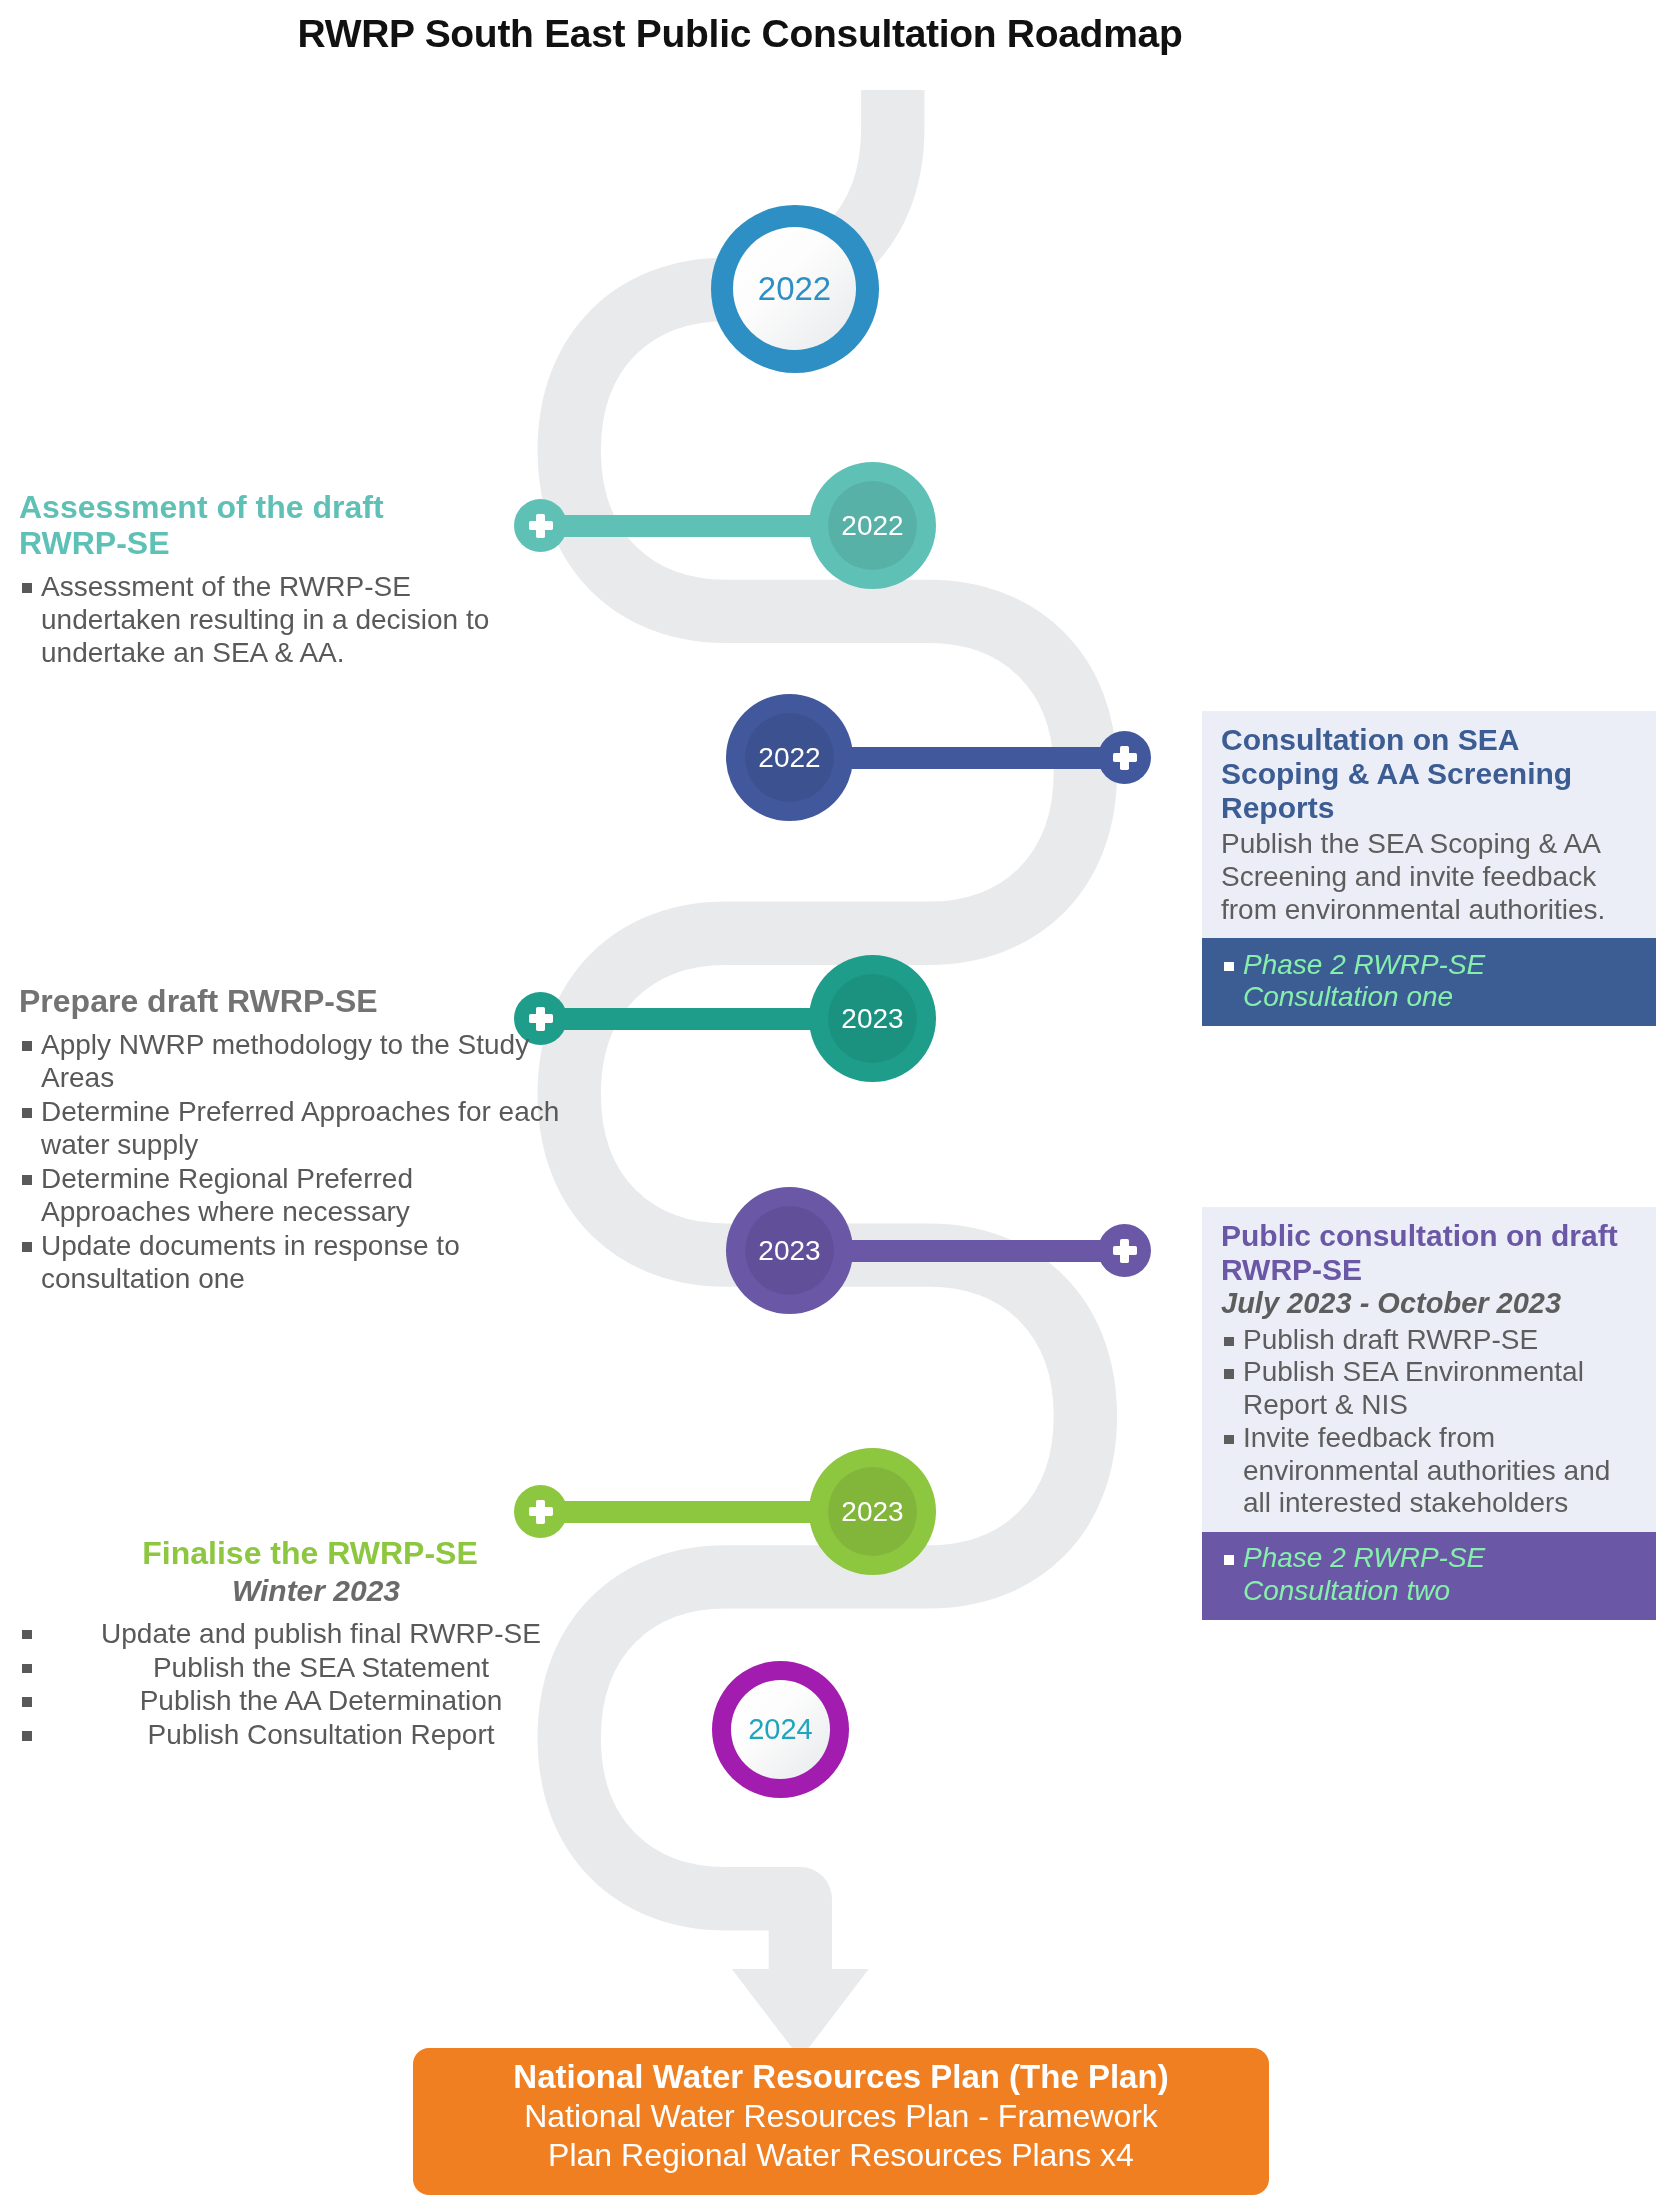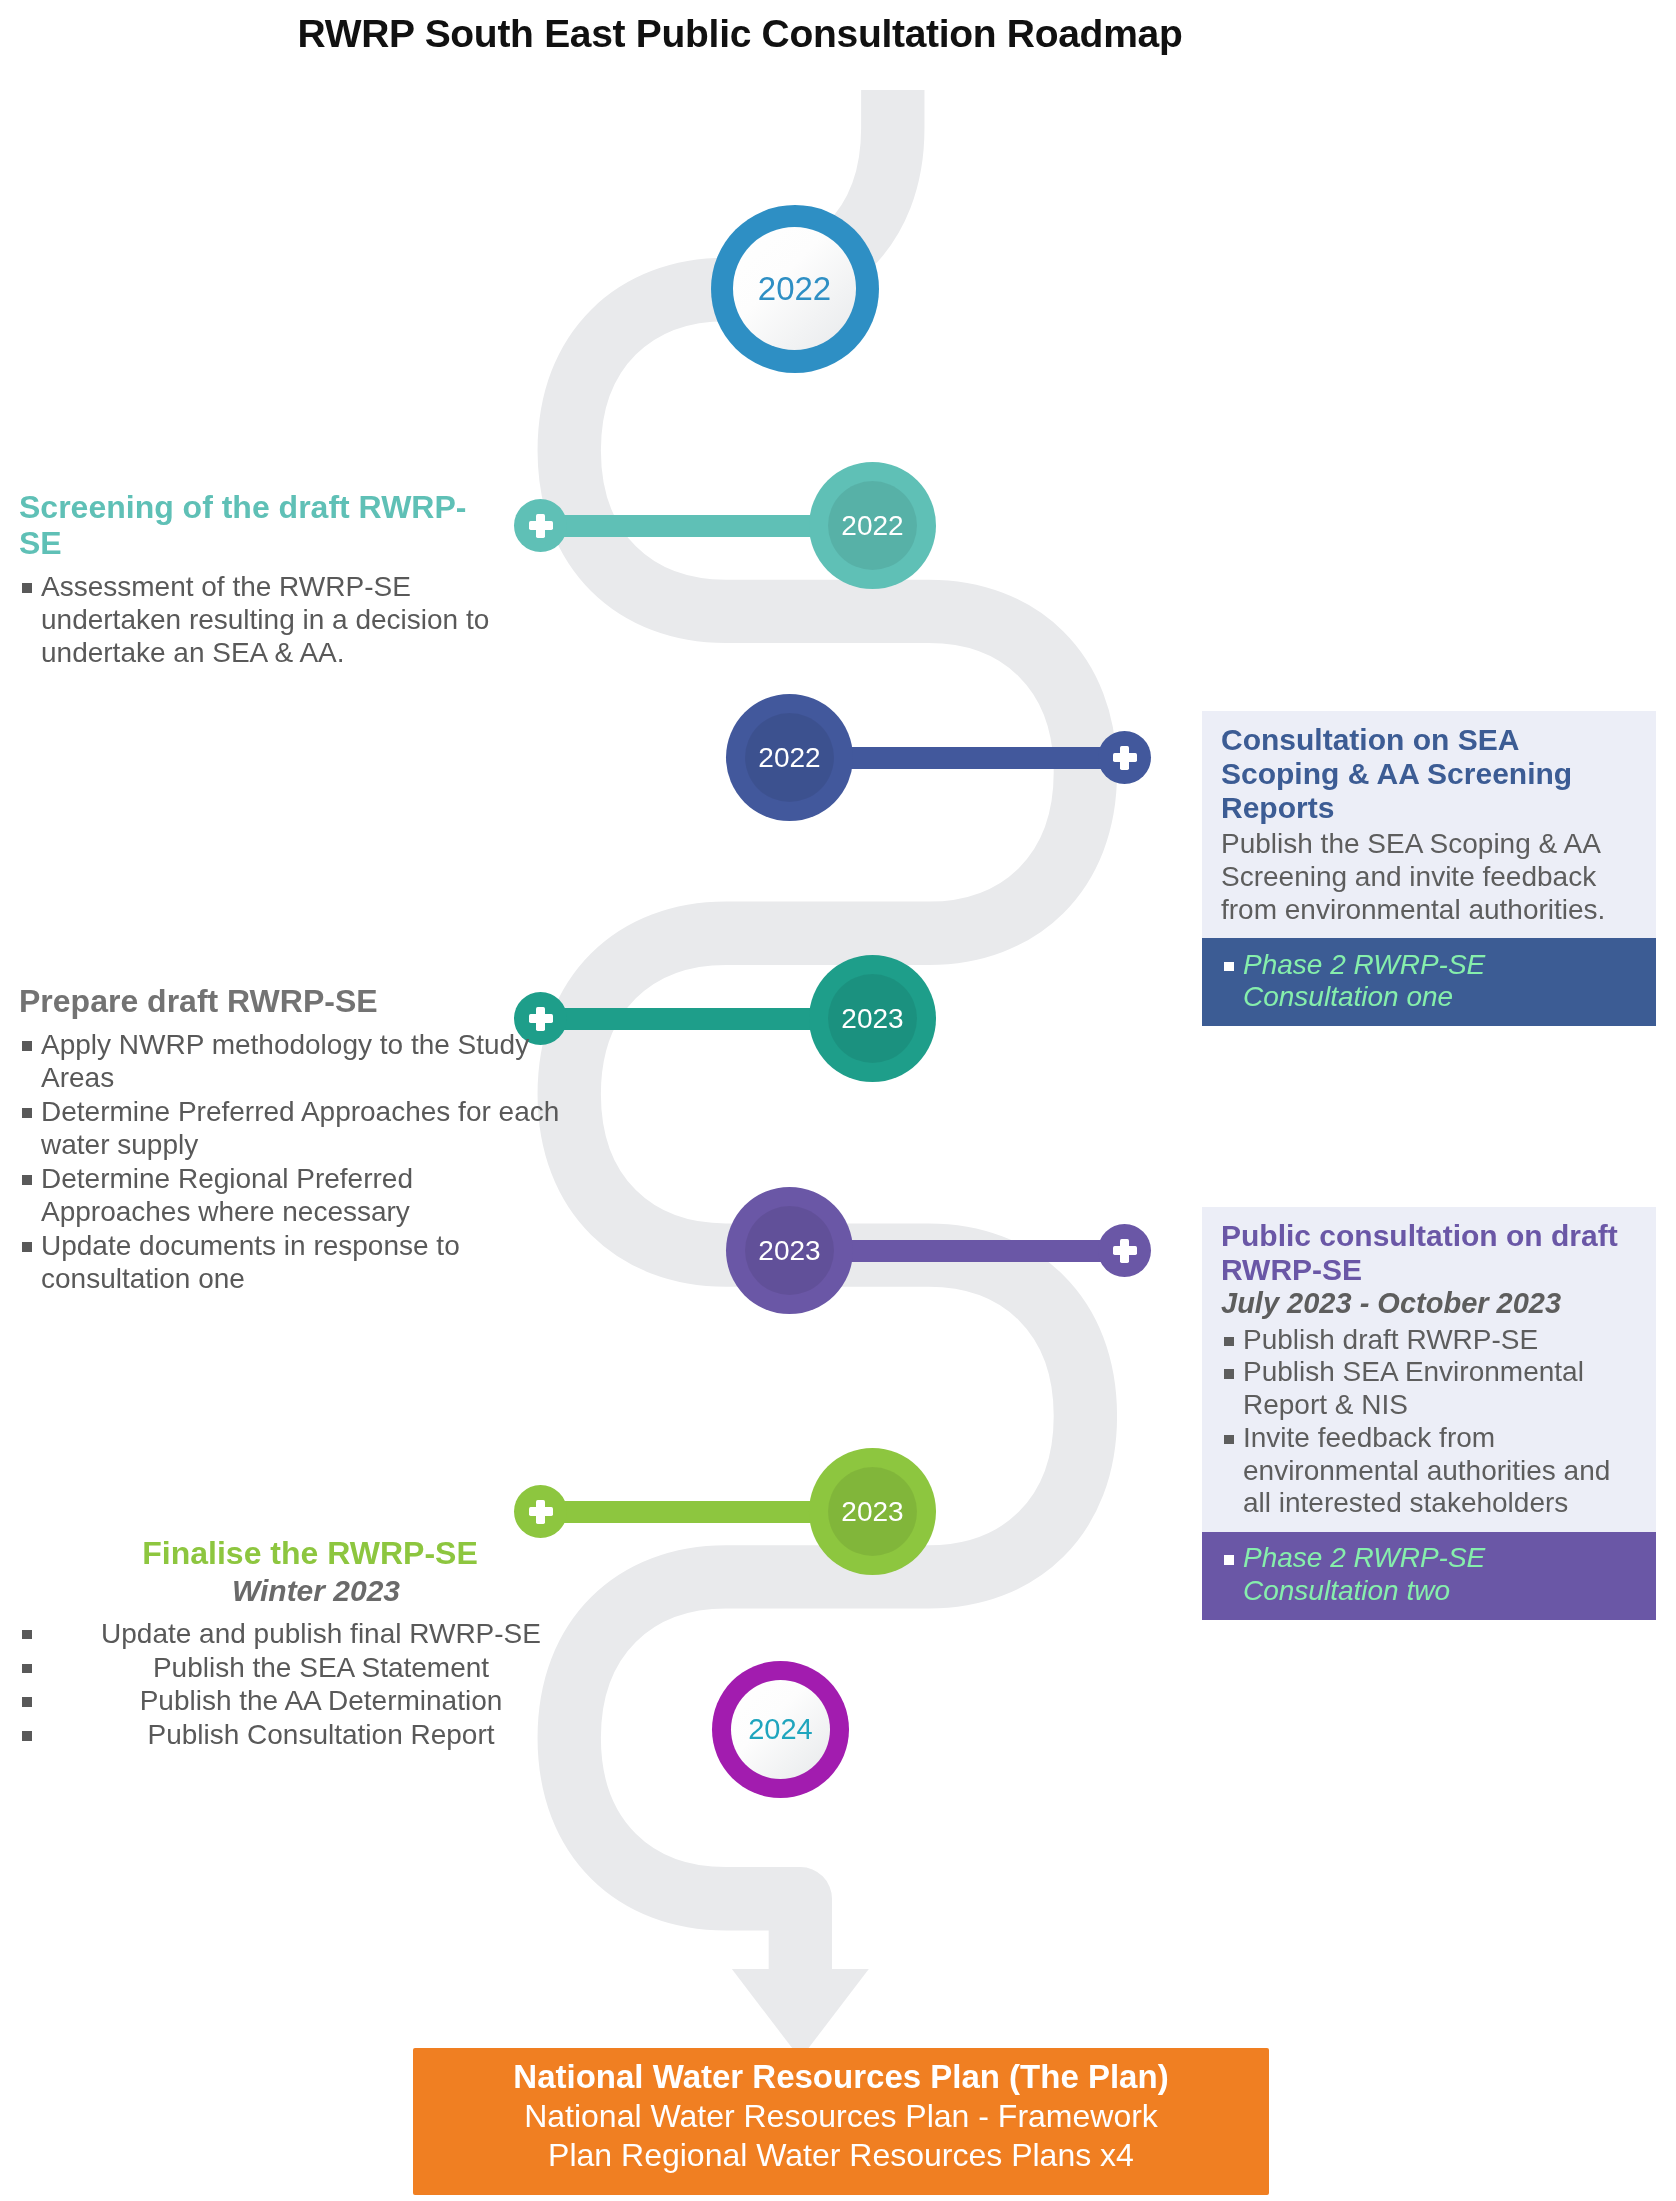--- a/index.html
+++ b/index.html
@@ -78,21 +78,21 @@
   .card ul{list-style:none;margin:3.4px 0 0 0;padding:0 19px 12px 19px;}
   .card li{position:relative;padding-left:22px;font-size:28px;color:#5d5d5d;line-height:1.17;}
   .card li:before{content:"";position:absolute;left:3.4px;top:13px;width:9.4px;height:9.4px;background:#5d5d5d;}
   .cfoot{padding:10.3px 19px 12px 19px;}
   .cfoot ul{list-style:none;margin:0;padding:0;}
   .cfoot li{position:relative;padding-left:22px;font-size:28px;font-style:italic;color:#86efac;line-height:1.17;}
   .cfoot li:before{content:"";position:absolute;left:3.4px;top:13px;width:9.4px;height:9.4px;background:#ffffff;}
 
   
   .planbox{
-    position:absolute;border-radius:2px;background:#F07F22;
+    position:absolute;border-radius:16px;background:#F07F22;
     text-align:center;color:#ffffff;
   }
   .planbox .pt{font-size:33px;font-weight:bold;line-height:1.18;padding-top:10.3px;}
   .planbox .pl{font-size:32px;line-height:1.2;}
 </style>
 </head>
 <body>
 
 <div id="stage">
 
@@ -174,21 +174,21 @@
     <span style="position:relative;z-index:2;font-size:28px;">2023</span>
   </div>
 
   <div class="node ring" style="left:712px;top:1661px;width:137px;height:137px;background:#a21caf;">
     <div class="inner" style="left:19px;top:19px;width:99px;height:99px;">
       <span style="color:#1FA5BE;font-size:29px;">2024</span>
     </div>
   </div>
 
   <div class="lblock" style="left:19px;top:490px;width:479px;">
-    <div class="hd" style="color:#5FC0B6;">Screening of the draft RWRP-SE</div>
+    <div class="hd" style="color:#5FC0B6;">Assessment of the draft RWRP-SE</div>
     <ul>
       <li>Assessment of the RWRP-SE undertaken resulting in a decision to undertake an SEA &amp; AA.</li>
     </ul>
   </div>
 
   <div class="lblock" style="left:19px;top:984px;width:548px;">
     <div class="hd" style="color:#737373;">Prepare draft RWRP-SE</div>
     <ul>
       <li>Apply NWRP methodology to the Study Areas</li>
       <li>Determine Preferred Approaches for each water supply</li>

